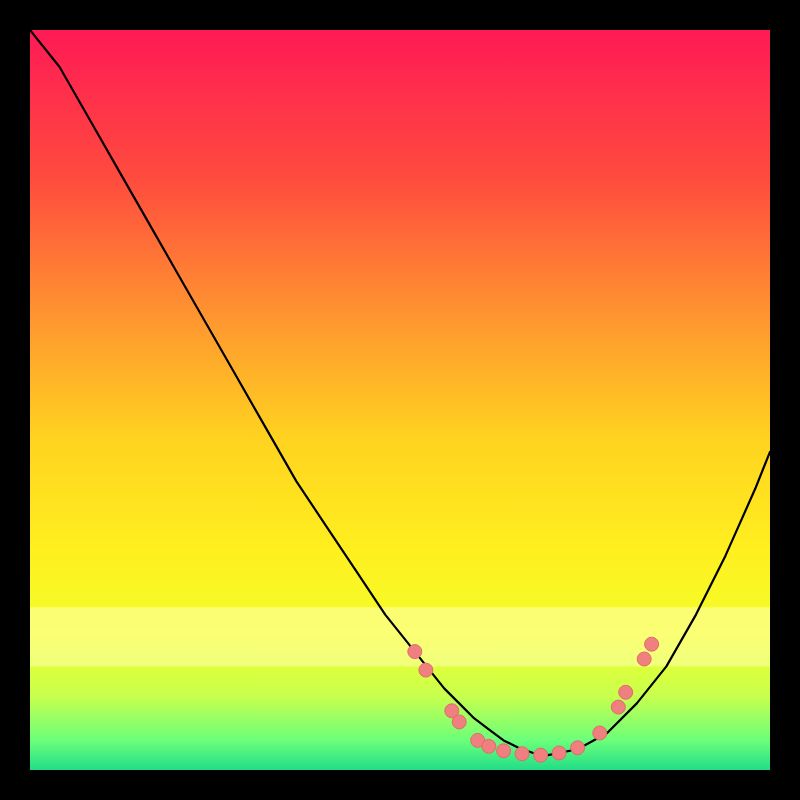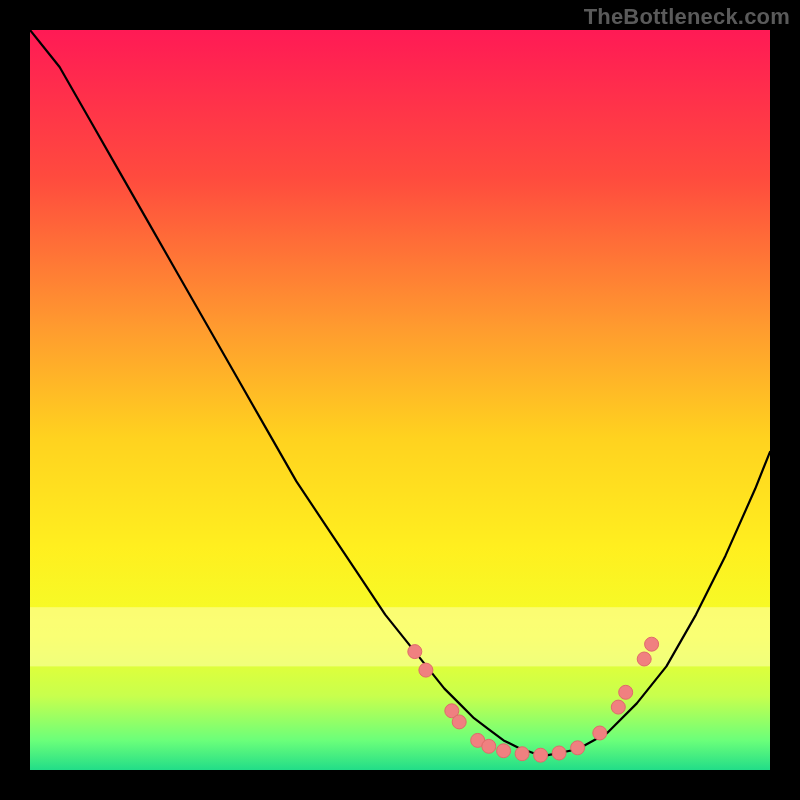--- a/index.html
+++ b/index.html
@@ -27,21 +27,20 @@
     top: 30px;
     width: 740px;
     height: 740px;
   }
   svg { display: block; }
 </style>
 </head>
 <body>
 
 <div class="frame">
-  <div class="watermark">TheBottleneck.com</div>
 
   <div class="plot-area">
     <svg id="chart-svg" width="740" height="740" viewBox="0 0 740 740">
       <defs>
         <linearGradient id="bg-grad" x1="0" y1="0" x2="0" y2="1">
             <stop offset="0%" stop-color="#ff1a55"></stop>
             <stop offset="20%" stop-color="#ff4b3e"></stop>
             <stop offset="40%" stop-color="#ff9a2f"></stop>
             <stop offset="55.00000000000001%" stop-color="#ffd21f"></stop>
             <stop offset="70%" stop-color="#ffef1f"></stop>

